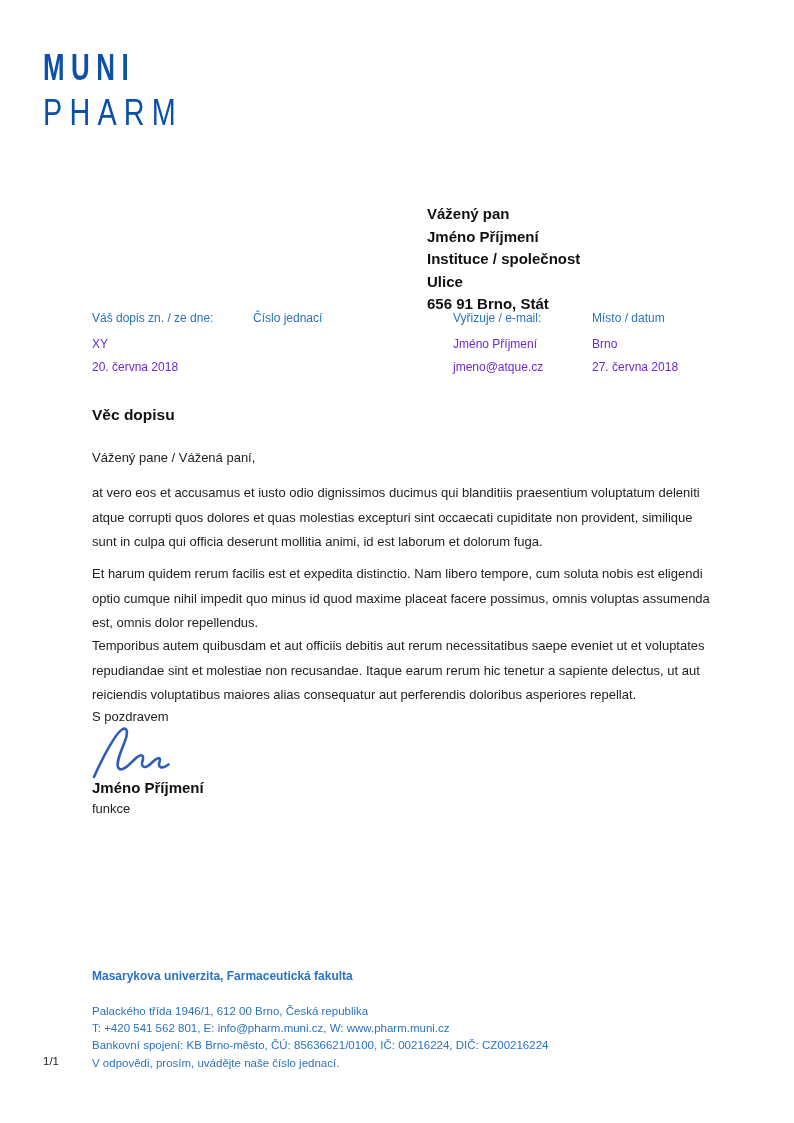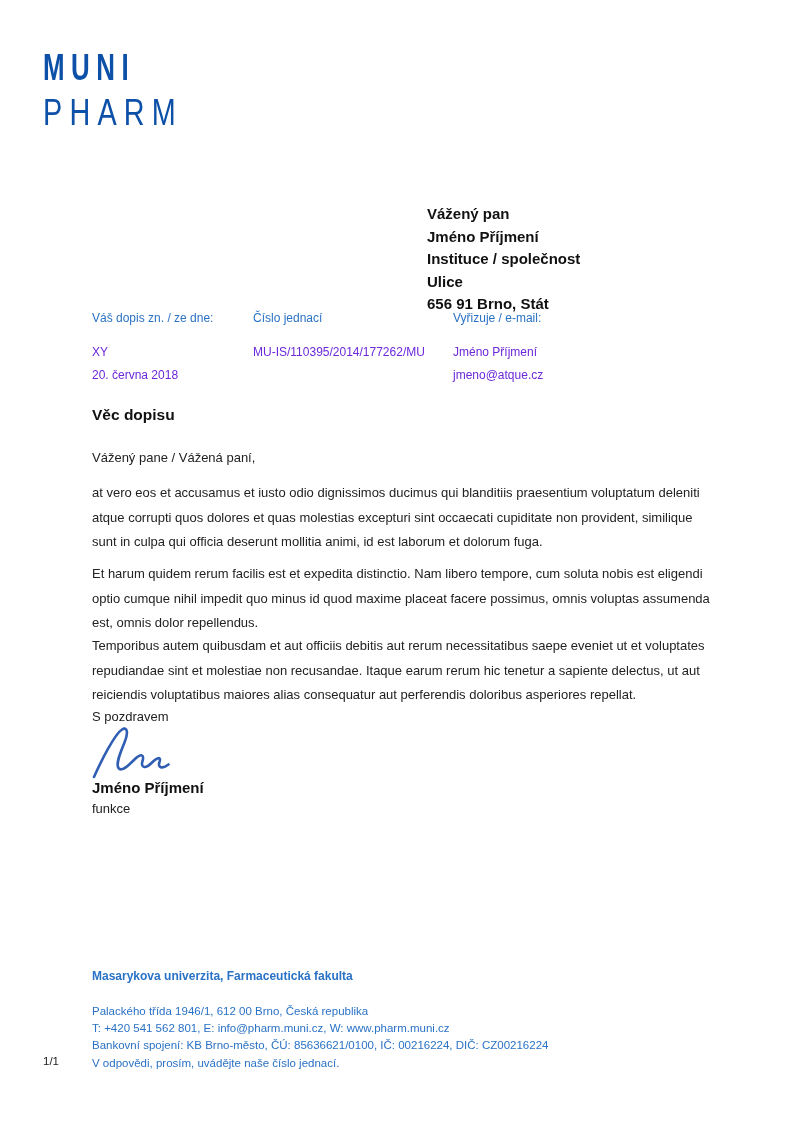--- a/index.html
+++ b/index.html
@@ -35,21 +35,21 @@
   }
 
   
   .recipient {
     position: absolute; left: 427px; top: 155px;
     font-size: 15px; font-weight: bold; line-height: 22.5px; color: #111; margin-top: 48px;
   }
 
   
   .ref-col { position: absolute; top: 311px; }
-  .ref-col .lbl { font-size: 12px; color: #2a72c5; margin-bottom: 16px; }
+  .ref-col .lbl { font-size: 12px; color: #2a72c5; margin-bottom: 8px; }
   .ref-col .val { font-size: 12px; color: #6d28d9; line-height: 23px; min-height: 23px; }
   .ref-c1 { left: 92px; }
   .ref-c2 { left: 253px; }
   .ref-c3 { left: 453px; }
   .ref-c4 { left: 592px; }
 
   
   .subject { position: absolute; left: 92px; top: 406px; font-size: 15.5px; font-weight: bold; color: #111; }
   .salutation { position: absolute; left: 92px; top: 450px; font-size: 13px; color: #222; }
   .para { position: absolute; left: 92px; width: 620px; font-size: 13px; line-height: 24.5px; color: #222; }
@@ -93,27 +93,31 @@
     <div>656 91 Brno, Stát</div>
   </div>
 
   <div class="ref-col ref-c1">
     <div class="lbl">Váš dopis zn. / ze dne:</div>
     <div class="val">XY</div>
     <div class="val">20. června 2018</div>
   </div>
   <div class="ref-col ref-c2">
     <div class="lbl">Číslo jednací</div>
-    <div class="val">MU-IS/110395/2014/177262/MU</div>
     <div class="val"></div>
   </div>
   <div class="ref-col ref-c3">
     <div class="lbl">Vyřizuje / e-mail:</div>
     <div class="val">Jméno Příjmení</div>
     <div class="val">jmeno@atque.cz</div>
+  </div>
+  <div class="ref-col ref-c4">
+    <div class="lbl">Místo / datum</div>
+    <div class="val">Brno</div>
+    <div class="val">27. června 2018</div>
   </div>
 
   <div class="subject">Věc dopisu</div>
   <div class="salutation">Vážený pane / Vážená paní,</div>
   <div class="para p1">at vero eos et accusamus et iusto odio dignissimos ducimus qui blanditiis praesentium voluptatum deleniti atque corrupti quos dolores et quas molestias excepturi sint occaecati cupiditate non provident, similique sunt in culpa qui officia deserunt mollitia animi, id est laborum et dolorum fuga.</div>
   <div class="para p2">Et harum quidem rerum facilis est et expedita distinctio. Nam libero tempore, cum soluta nobis est eligendi optio cumque nihil impedit quo minus id quod maxime placeat facere possimus, omnis voluptas assumenda est, omnis dolor repellendus.</div>
   <div class="para p3">Temporibus autem quibusdam et aut officiis debitis aut rerum necessitatibus saepe eveniet ut et voluptates repudiandae sint et molestiae non recusandae. Itaque earum rerum hic tenetur a sapiente delectus, ut aut reiciendis voluptatibus maiores alias consequatur aut perferendis doloribus asperiores repellat.</div>
   <div class="closing">S pozdravem</div>
 
   <svg class="signature" viewBox="0 0 132 55" xmlns="http://www.w3.org/2000/svg" aria-hidden="true">

